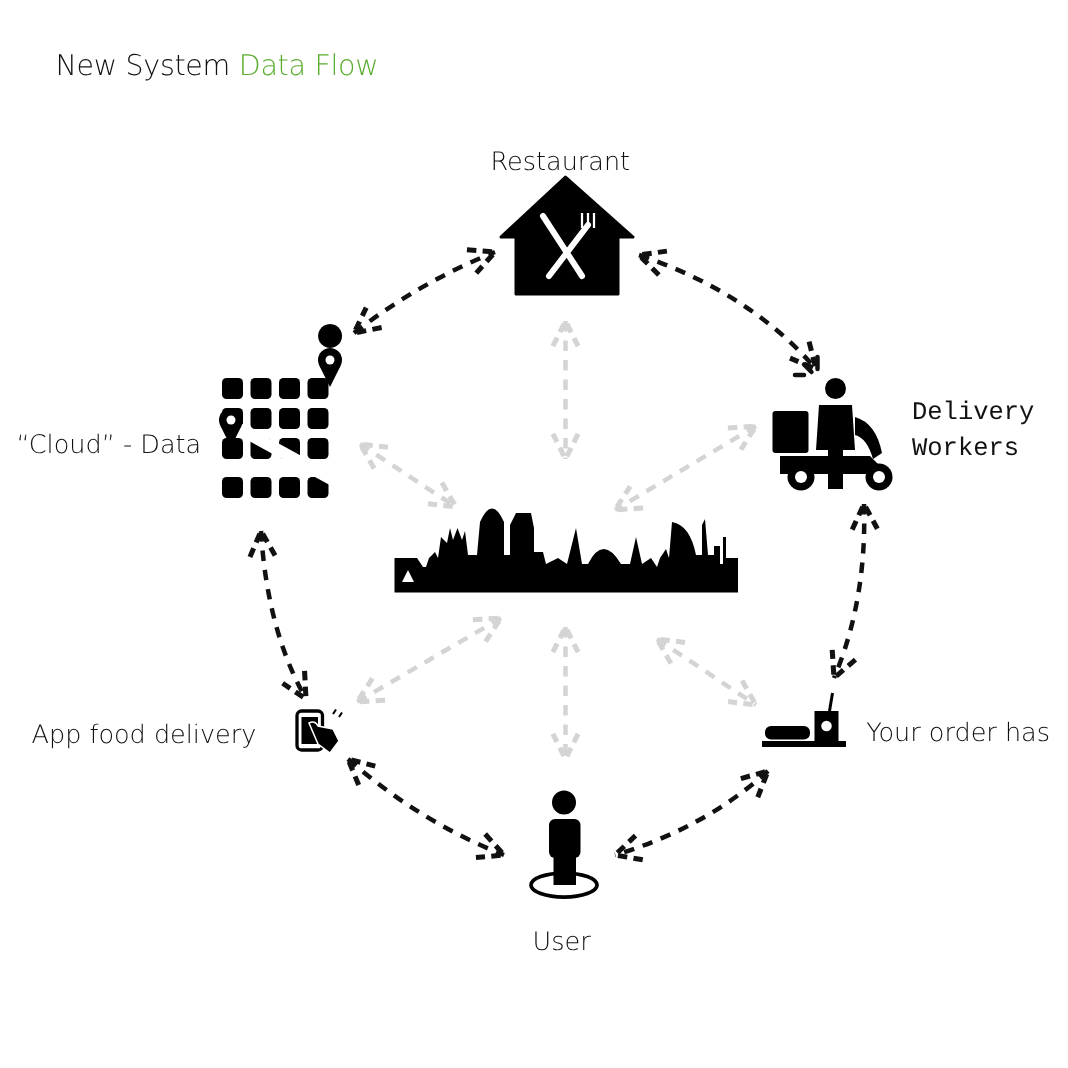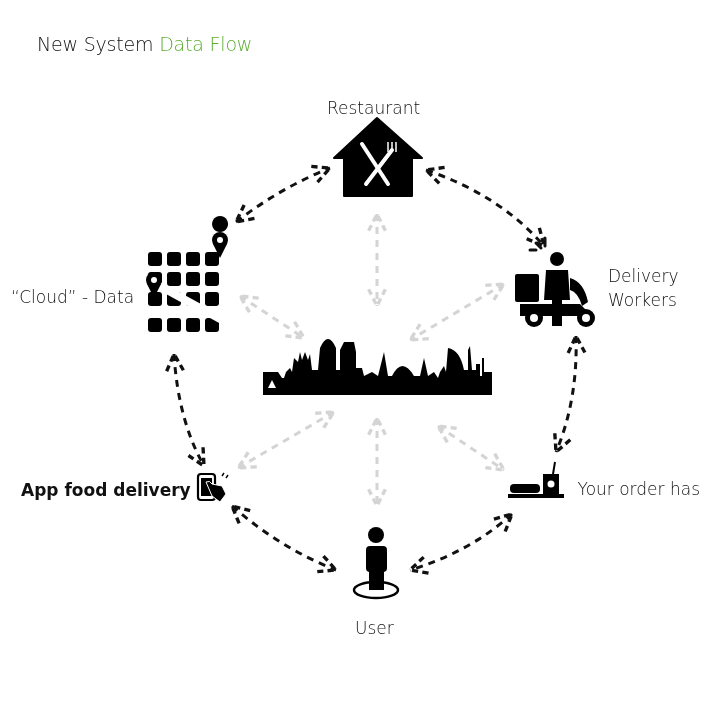--- a/index.html
+++ b/index.html
@@ -12,29 +12,29 @@
 </style>
 </head>
 <body>
 
 <div class="title">
   <span>New System</span>
   <span class="accent">Data Flow</span>
 </div>
 
 <div class="label" style="left:327px; top:84px;margin-top:12px;">Restaurant</div>
-<div class="label" style="left:608px; top:264px;">
+<div class="label" style="left:608px; top:264px;font-family:Liberation Mono, monospace;">
   <div>Delivery</div>
   <div>Workers</div>
 </div>
 <div class="label" style="left:572px; top:477px; text-align:right; width:128px;">
   <div>Your order has</div>
 </div>
 <div class="label" style="left:355px; top:616px;">User</div>
-<div class="label" style="left:21px; top:478px;font-weight:bold;">App food delivery</div>
+<div class="label" style="left:21px; top:478px;">App food delivery</div>
 <div class="label" style="left:11px; top:285px;">“Cloud” - Data</div>
 
 <svg id="diagram" width="712" height="712" viewBox="0 0 712 712">
   <defs>
     <marker id="ah-dark" viewBox="0 0 10 10" refX="9" refY="5" markerWidth="7" markerHeight="7" orient="auto-start-reverse">
       <path d="M1,1 L9,5 L1,9" fill="none" stroke="#111" stroke-width="1.6" stroke-dasharray="3 2"></path>
     </marker>
     <marker id="ah-light" viewBox="0 0 10 10" refX="9" refY="5" markerWidth="7" markerHeight="7" orient="auto-start-reverse">
       <path d="M1,1 L9,5 L1,9" fill="none" stroke="#d4d4d4" stroke-width="1.6" stroke-dasharray="3 2"></path>
     </marker>

